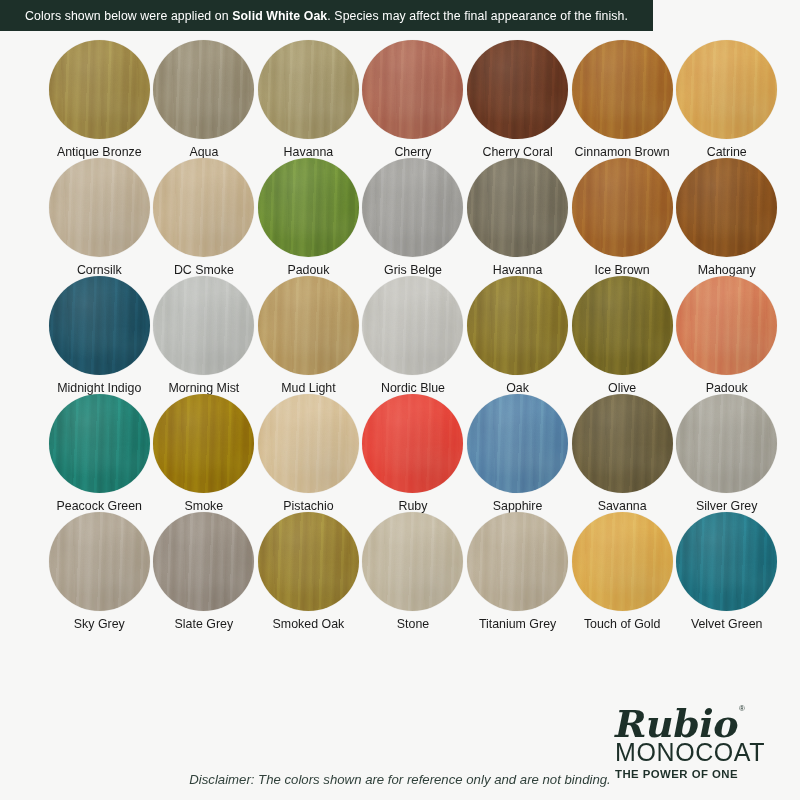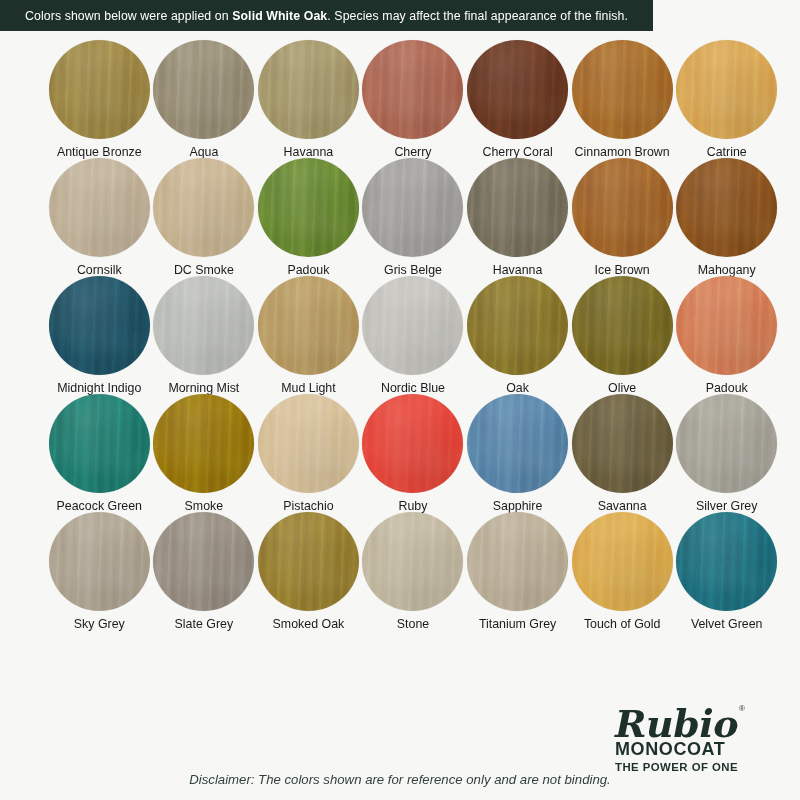--- a/index.html
+++ b/index.html
@@ -149,22 +149,22 @@
     font-style: normal;
     font-weight: normal;
     font-size: 8px;
     vertical-align: super;
     position: relative;
     top: -12px;
     left: 1px;
   }
   #logo-mono {
     font-family: "Liberation Sans", sans-serif;
-    font-weight: bold;
-    font-size: 18px;
+    font-weight: normal;
+    font-size: 25px;
     letter-spacing: 0.6px;
     line-height: 1.02;
     color: #1d3029;
     margin-top: -2px;
   }
   #logo-tagline {
     font-family: "Liberation Sans", sans-serif;
     font-weight: bold;
     font-size: 11.4px;
     letter-spacing: 0.45px;

